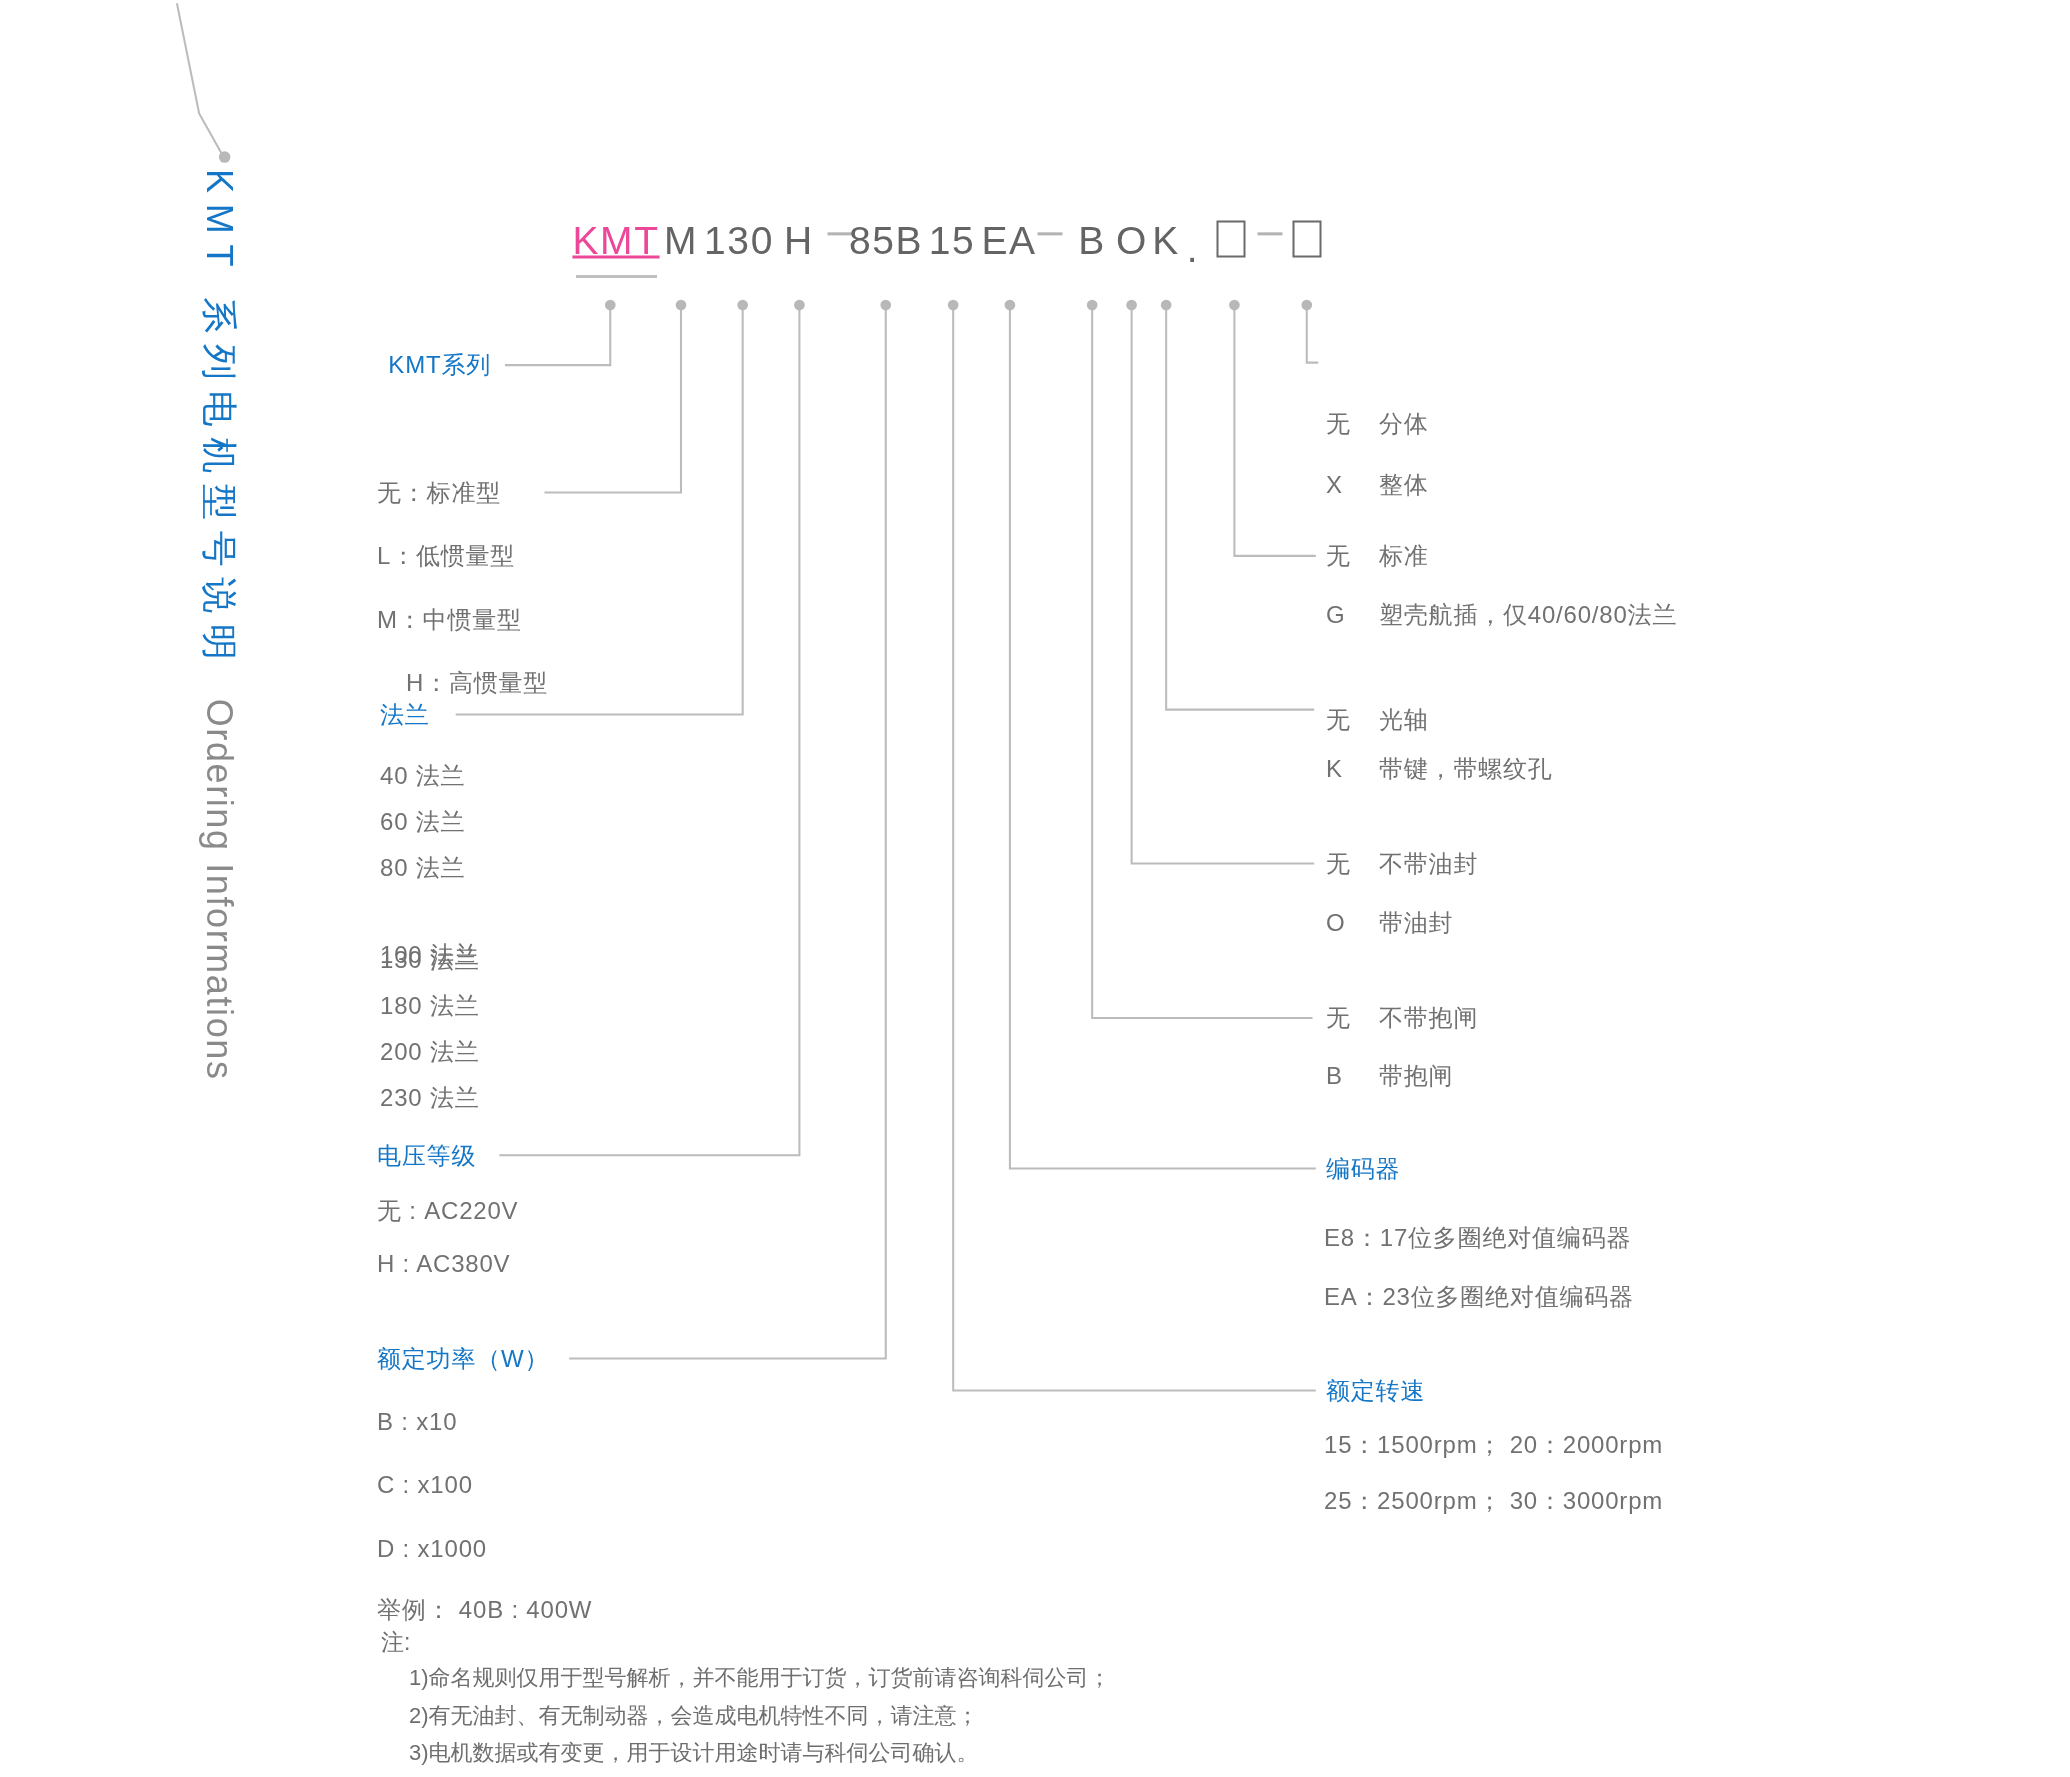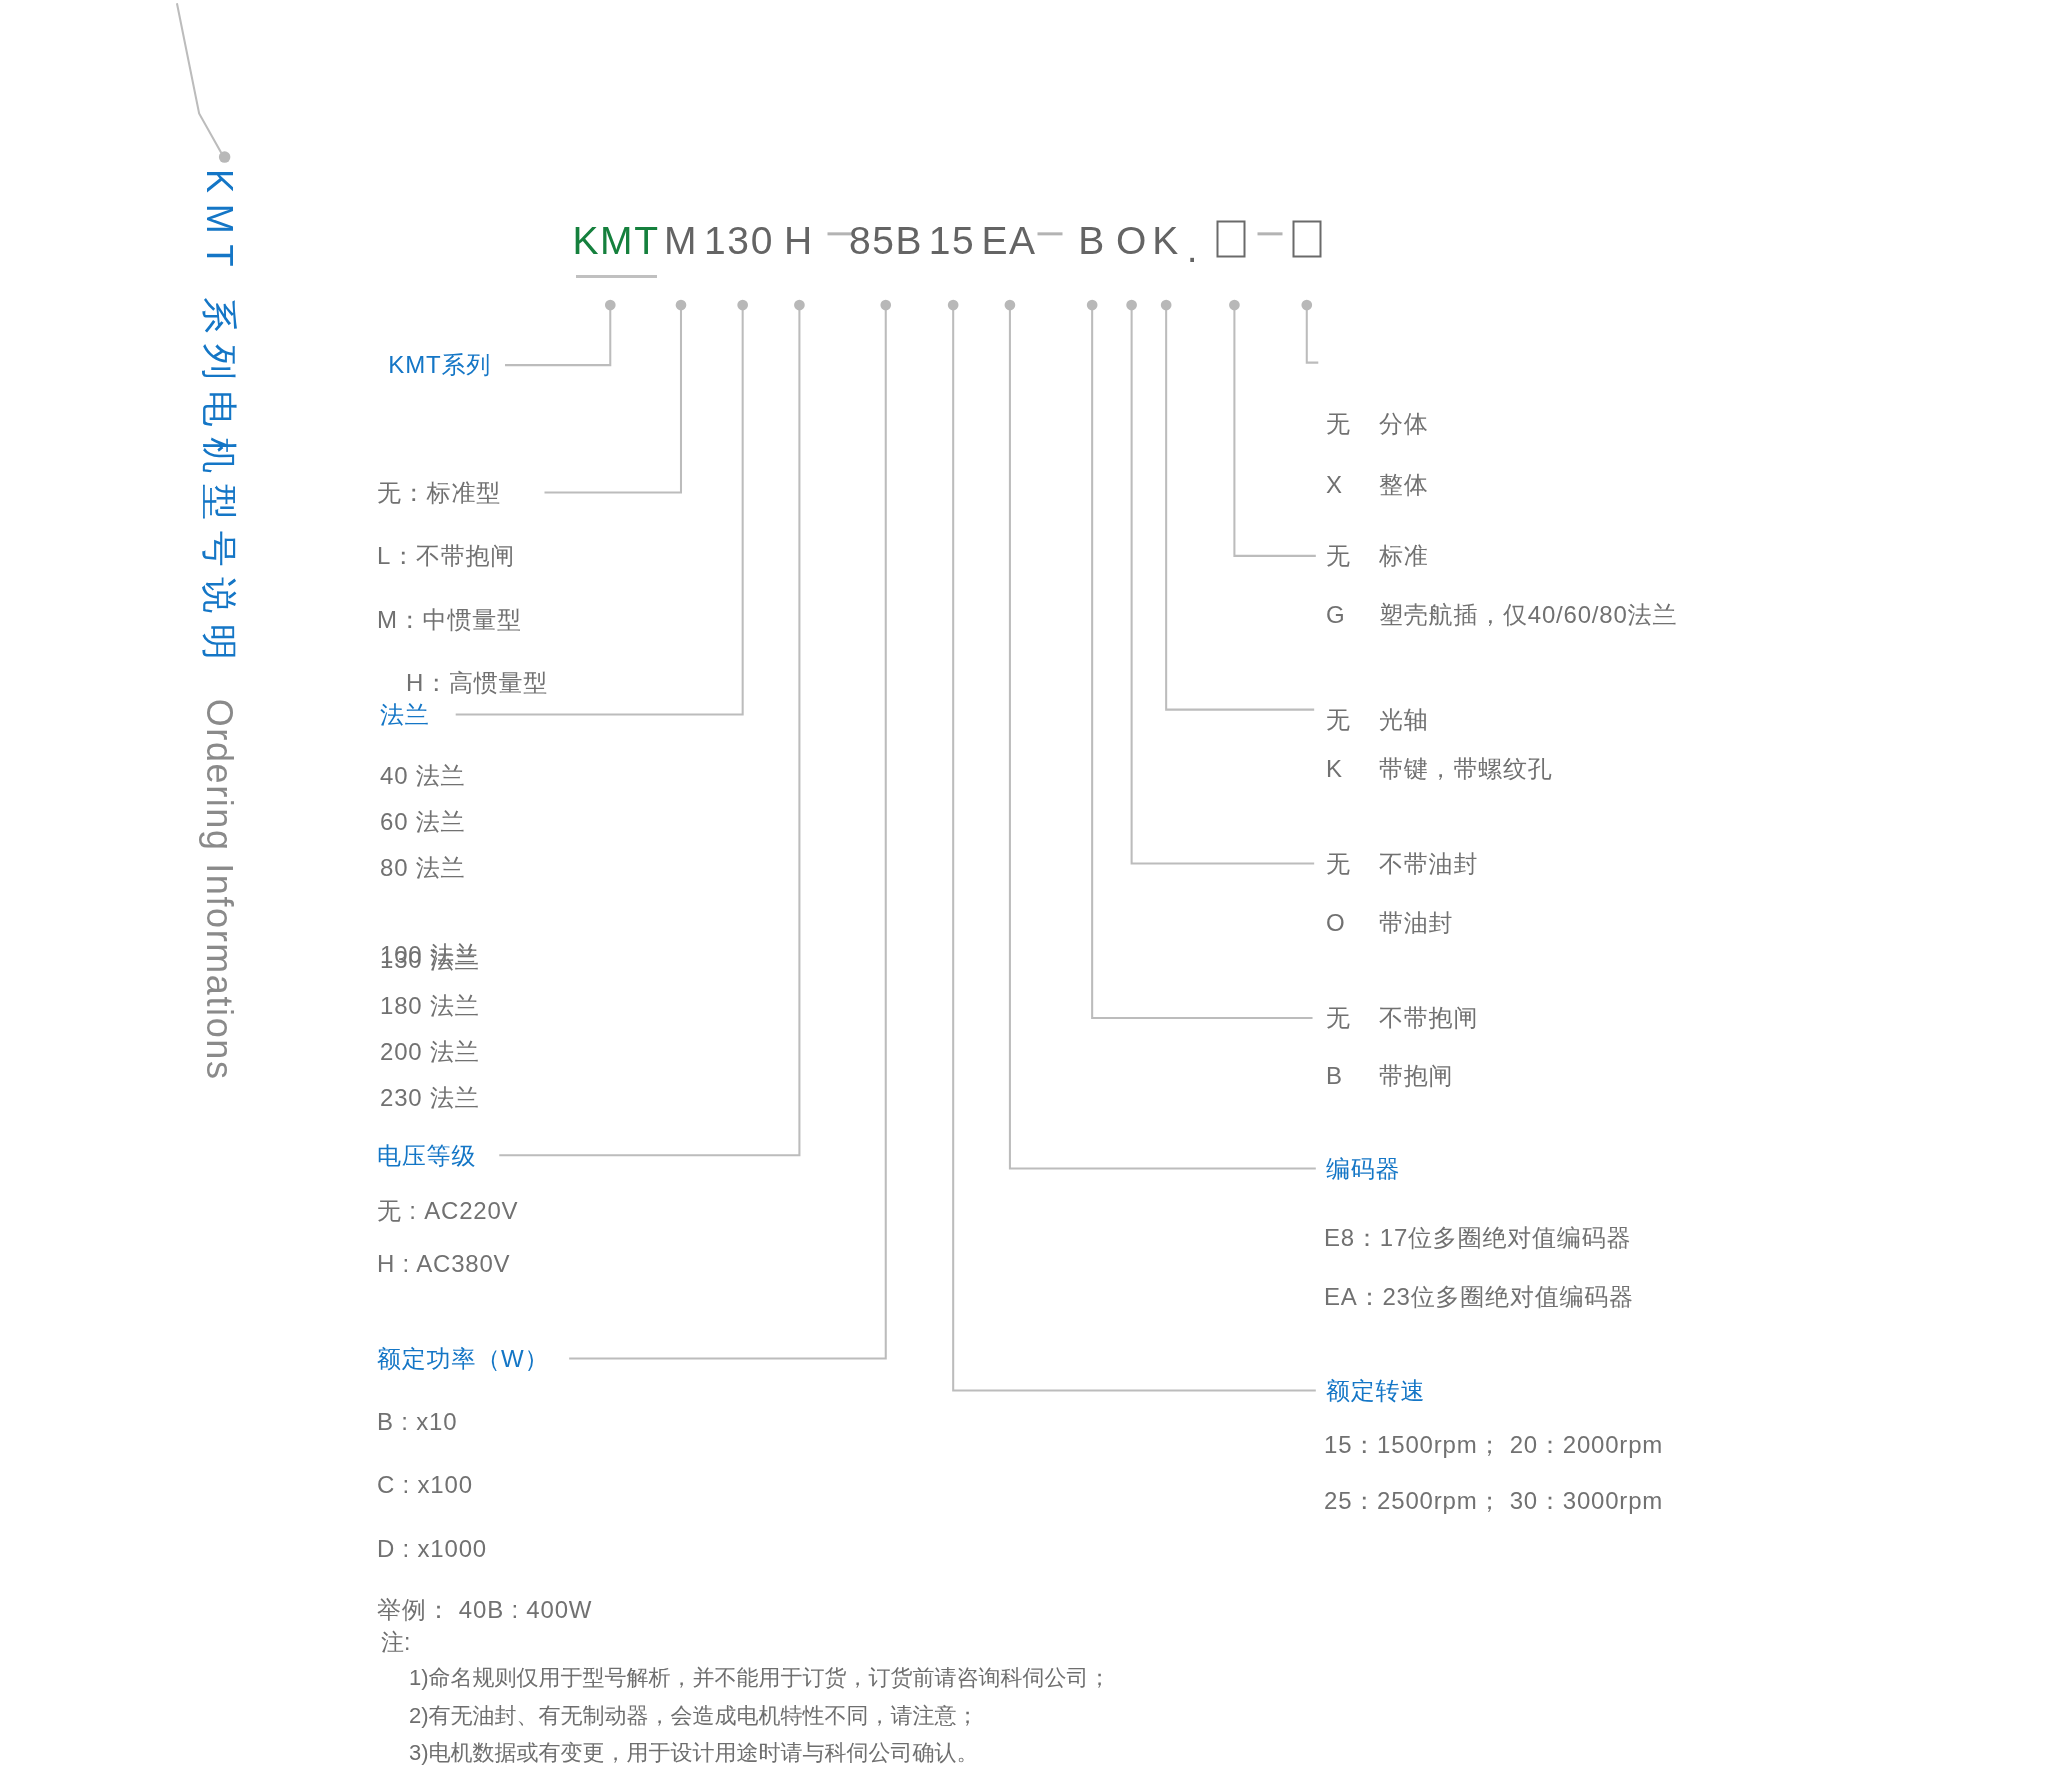--- a/index.html
+++ b/index.html
@@ -8,21 +8,21 @@
     font-family:"Liberation Sans","DejaVu Sans",sans-serif;overflow:hidden;
   }
   #stage{position:absolute;inset:0;}
   svg.lines{position:absolute;left:0;top:0;}
   .t{position:absolute;transform:translateY(-50%);white-space:nowrap;
      font-size:24px;color:#717171;letter-spacing:0.8px;line-height:1;}
   .blue{color:#1476c6;}
   .right-end{text-align:right;}
   .seg{position:absolute;top:240px;transform:translate(-50%,-50%);
        font-size:39px;color:#646464;letter-spacing:1.6px;line-height:1;white-space:nowrap;}
-  .seg.blue{color:#15803d;}
+  .seg.blue{color:#ec4899;text-decoration:underline;}
   .dash{position:absolute;top:234px;width:25px;height:3.3px;background:#b3b3b3;
         transform:translate(-50%,-50%);}
   .boxseg{position:absolute;top:239px;width:25px;height:33px;border:2.5px solid #6a6a6a;
           transform:translate(-50%,-50%);background:#fff;}
   .underline{position:absolute;left:576px;top:275px;width:81px;height:2.5px;background:#c0c0c0;}
   .code{display:inline-block;width:53px;}
   .note{font-size:22px;color:#6e6e6e;letter-spacing:0;}
   .sidebar{position:absolute;left:237px;top:169px;transform-origin:0 0;transform:rotate(90deg);
            white-space:nowrap;font-size:36px;line-height:1;}
   .sidebar .cn{color:#1476c6;letter-spacing:10.7px;font-weight:500;}
@@ -86,21 +86,21 @@
     <span class="seg" style="left:1193px;top:248px;">.</span>
     <span class="boxseg" style="left:1231px;"></span>
     <span class="dash" style="left:1270px;"></span>
     <span class="boxseg" style="left:1307px;"></span>
     <span class="underline"></span>
   </div>
 
   <div class="t blue right-end" style="left:345px;top:365px;width:146px;">KMT系列</div>
 
   <div class="t" style="left:377px;top:493px;">无：标准型</div>
-  <div class="t" style="left:377px;top:556px;">L：不带抱闸</div>
+  <div class="t" style="left:377px;top:556px;">L：低惯量型</div>
   <div class="t" style="left:377px;top:620px;">M：中惯量型</div>
   <div class="t" style="left:377px;top:683px;margin-left:29px;">H：高惯量型</div>
 
   <div class="t blue" style="left:380px;top:715px;">法兰</div>
   <div class="t" style="left:380px;top:776px;">40 法兰</div>
   <div class="t" style="left:380px;top:822px;">60 法兰</div>
   <div class="t" style="left:380px;top:868px;">80 法兰</div>
   <div class="t" style="left:380px;top:914px;margin-top:41px;">100 法兰</div>
   <div class="t" style="left:380px;top:960px;">130 法兰</div>
   <div class="t" style="left:380px;top:1006px;">180 法兰</div>

